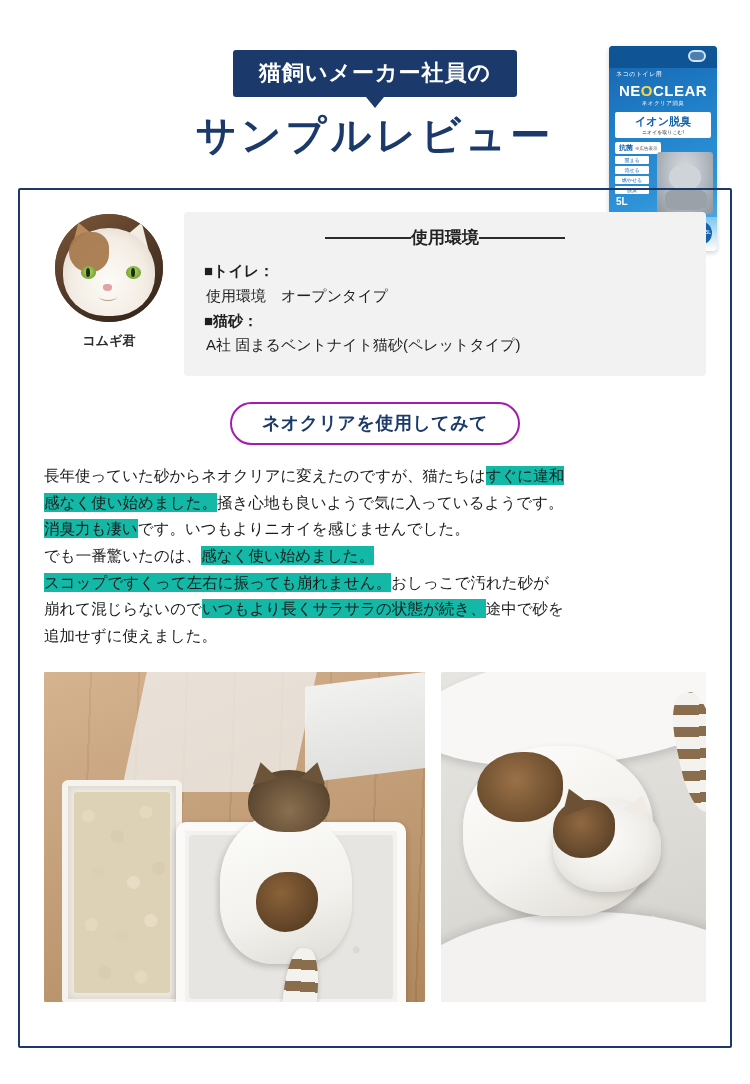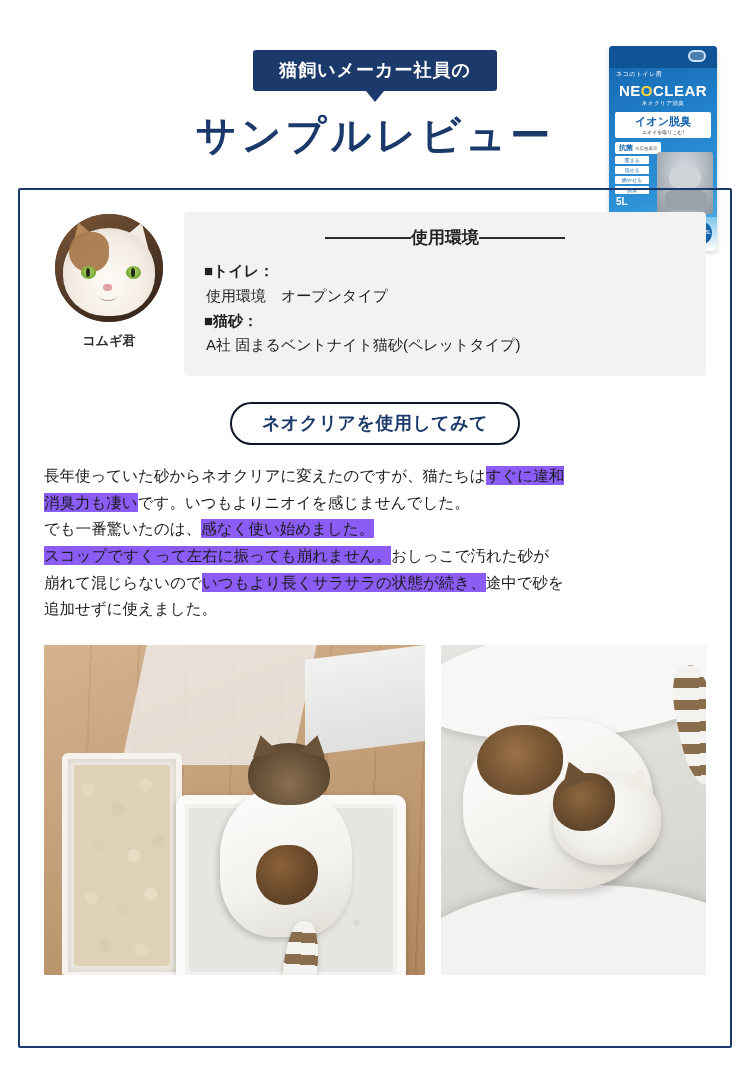--- a/index.html
+++ b/index.html
@@ -25,21 +25,21 @@
     left: 0;
     right: 0;
     top: 50px;
     display: flex;
     justify-content: center;
   }
 
   .ribbon {
     background: #1b3a6b;
     color: #ffffff;
-    font-size: 18px;
+    font-size: 22px;
     font-weight: bold;
     letter-spacing: 1px;
     padding: 8px 26px 9px 26px;
     border-radius: 3px;
     position: relative;
     white-space: nowrap;
   }
   .ribbon::after {
     content: "";
     position: absolute;
@@ -342,40 +342,40 @@
   .env-list .lbl { font-weight: bold; }
   .env-list .val { padding-left: 2px; }
 
   
   .section-head {
     display: flex;
     justify-content: center;
     margin-top: 26px;
   }
   .pill {
-    border: 2px solid #0f172a;
+    border: 2px solid #a21caf;
     color: #1b3a6b;
     font-size: 18px;
     font-weight: bold;
     border-radius: 999px;
     padding: 7px 30px 8px 30px;
     letter-spacing: 0.5px;
     white-space: nowrap;
   }
 
   
   .review {
     margin-top: 18px;
     font-size: 15.5px;
     line-height: 1.72;
     color: #1c1c1c;
   }
   .review p { margin: 0; }
   mark.hl {
-    background: #8b5cf6;
+    background: #14b8a6;
     color: #1c1c1c;
     padding: 1px 0;
   }
 
   
   .photos {
     display: flex;
     gap: 16px;
     margin-top: 22px;
   }
@@ -660,20 +660,21 @@
       </div>
     </div>
   </div>
 
   <div class="section-head">
     <div class="pill">ネオクリアを使用してみて</div>
   </div>
 
   <div class="review">
     <p><span>長年使っていた砂からネオクリアに変えたのですが、猫たちは</span><mark class="hl">すぐに違和</mark></p>
+    <p><mark class="hl">感なく使い始めました。</mark><span>掻き心地も良いようで気に入っているようです。</span></p>
     <p><mark class="hl">消臭力も凄い</mark><span>です。いつもよりニオイを感じませんでした。</span></p>
     <p><span>でも一番驚いたのは、</span><mark class="hl">感なく使い始めました。</mark></p>
     <p><mark class="hl">スコップですくって左右に振っても崩れません。</mark><span>おしっこで汚れた砂が</span></p>
     <p><span>崩れて混じらないので</span><mark class="hl">いつもより長くサラサラの状態が続き、</mark><span>途中で砂を</span></p>
     <p><span>追加せずに使えました。</span></p>
   </div>
 
   <div class="photos">
 
     <div class="photo photo-left">

